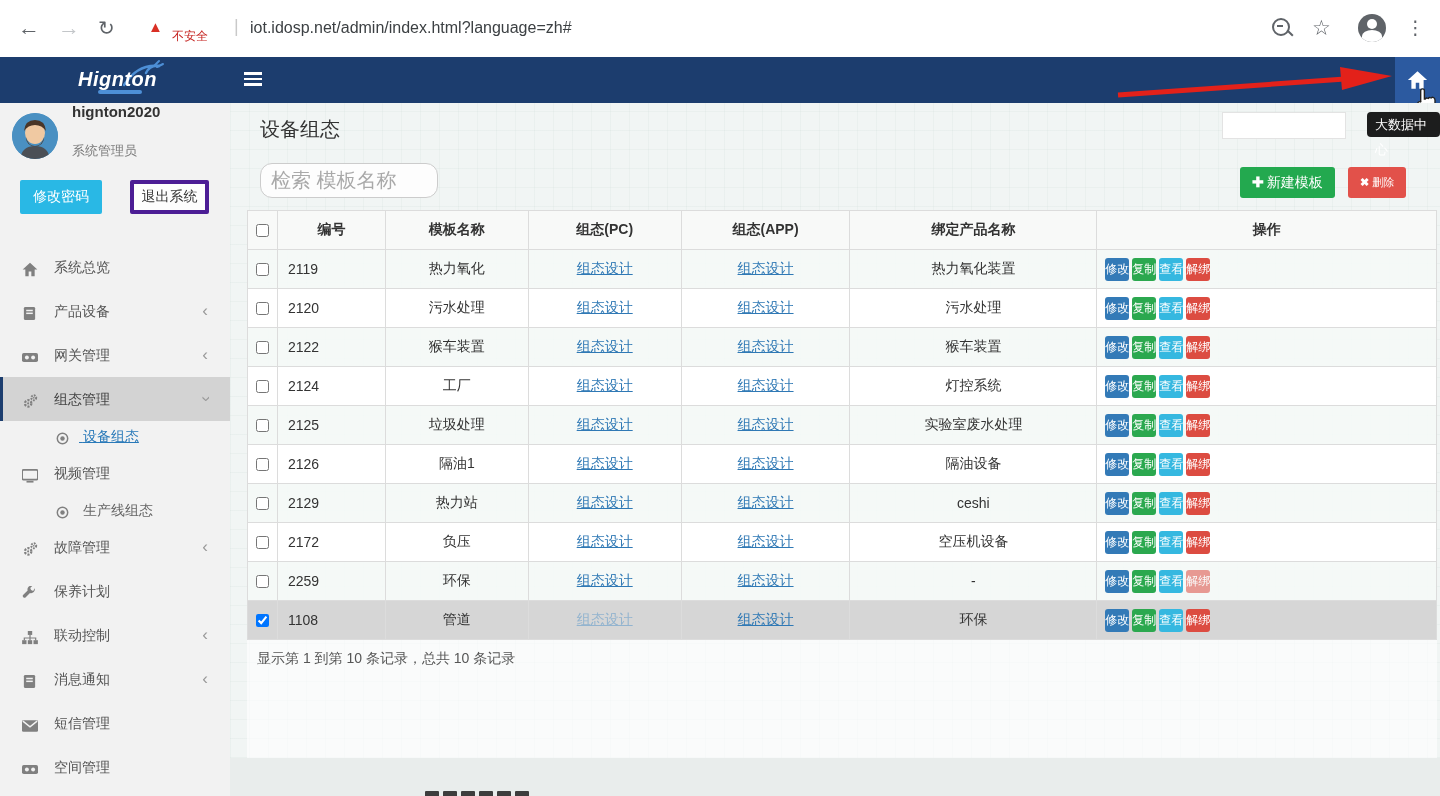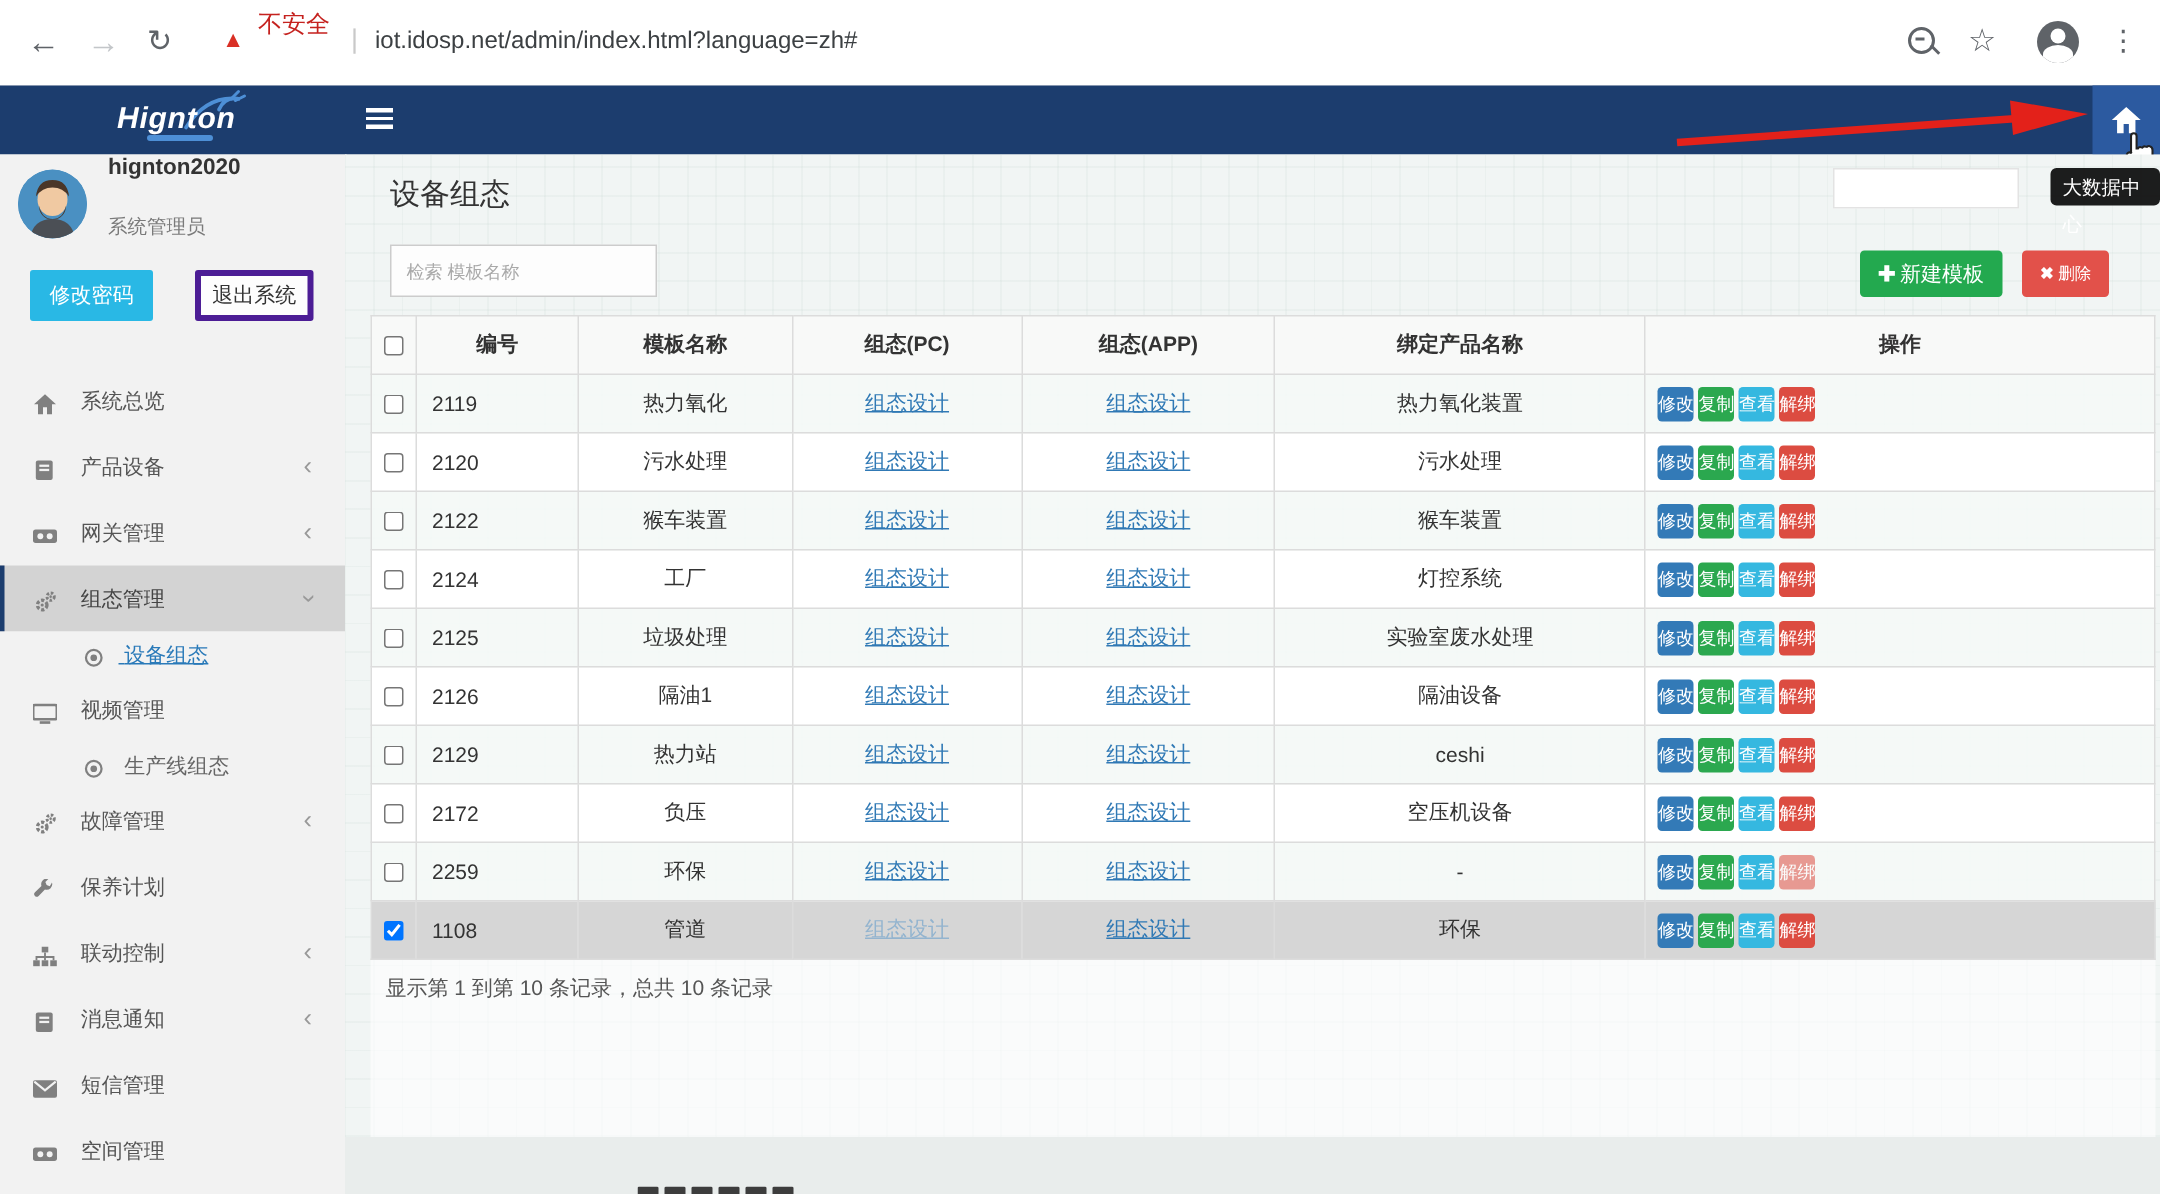--- a/index.html
+++ b/index.html
@@ -6,21 +6,21 @@
   body{font-family:"Liberation Sans","DejaVu Sans",sans-serif;}
   .screen{position:relative;width:1440px;height:796px;overflow:hidden;background:#f1f5f4;}
 
   
   .browser{position:absolute;left:0;top:0;width:1440px;height:57px;background:#ffffff;border-bottom:1px solid #e4e4e4;}
   .b-ico{position:absolute;top:14px;font-size:22px;color:#5f6368;cursor:pointer;line-height:28px;}
   .b-back{left:18px;}
   .b-fwd{left:58px;color:#c3c6c9;}
   .b-reload{left:98px;font-size:20px;}
   .warn-tri{position:absolute;left:148px;top:18px;color:#d93025;font-size:15px;}
-  .warn-txt{position:absolute;left:172px;top:6px;color:#c5221f;font-size:16px;text-align:right;}
+  .warn-txt{position:absolute;left:172px;top:28px;color:#c5221f;font-size:12px;text-align:right;}
   .url-sep{position:absolute;left:234px;top:16px;color:#c9c9c9;font-size:18px;}
   .url-txt{position:absolute;left:250px;top:19px;color:#3c4043;font-size:16px;}
   .b-zoom{position:absolute;left:1272px;top:18px;width:14px;height:14px;border:2px solid #5f6368;border-radius:50%;}
   .b-zoom::after{content:"";position:absolute;left:3px;top:5px;width:6px;height:2px;background:#5f6368;}
   .b-zoom::before{content:"";position:absolute;left:12px;top:12px;width:8px;height:2px;background:#5f6368;transform:rotate(45deg);}
   .b-star{left:1312px;font-size:21px;}
   .b-avatar{position:absolute;left:1358px;top:14px;width:28px;height:28px;border-radius:50%;background:#5f6368;overflow:hidden;}
   .b-avatar::before{content:"";position:absolute;left:9px;top:5px;width:10px;height:10px;border-radius:50%;background:#fff;}
   .b-avatar::after{content:"";position:absolute;left:4px;top:16px;width:20px;height:12px;border-radius:50% 50% 0 0;background:#fff;}
   .b-dots{left:1406px;font-size:19px;color:#5f6368;}
@@ -58,21 +58,21 @@
 
   
   .content{position:absolute;left:230px;top:103px;width:1210px;height:693px;
     background:
       repeating-linear-gradient(0deg, rgba(185,205,198,.13) 0 1px, transparent 1px 19px),
       repeating-linear-gradient(90deg, rgba(185,205,198,.13) 0 1px, transparent 1px 19px),
       #f1f5f4;}
   .page-title{position:absolute;left:30px;top:13px;font-size:20px;color:#333;}
   .mini-input{position:absolute;left:992px;top:9px;width:122px;height:25px;background:#fff;border:1px solid #e3e3e3;}
   .tooltip{position:absolute;left:1137px;top:9px;height:25px;line-height:25px;padding:0 8px;background:rgba(10,10,10,.92);color:#fff;font-size:13px;border-radius:4px;}
-  .search-input{position:absolute;left:30px;top:60px;width:178px;height:35px;border:1px solid #ccc;border-radius:0;padding:0 10px;font-size:12px;color:#4d7c0f;background:#fdfdfd;box-sizing:border-box;}
+  .search-input{position:absolute;left:30px;top:60px;width:178px;height:35px;border:1px solid #ccc;border-radius:12px;padding:0 10px;font-size:20px;color:#4d7c0f;background:#fdfdfd;box-sizing:border-box;}
   .search-input::placeholder{color:#a9a9a9;}
   .btn-new{position:absolute;left:1010px;top:64px;height:31px;padding:0 12px;background:#23a94f;border:none;color:#fff;font-size:14px;border-radius:3px;cursor:pointer;}
   .btn-del{position:absolute;left:1118px;top:64px;height:31px;padding:0 12px;background:#e2514a;border:none;color:#fff;font-size:11px;border-radius:3px;cursor:pointer;}
   .btn-new b,.btn-del b{font-weight:bold;margin-right:3px;}
 
   .panel{position:absolute;left:17px;top:107px;width:1190px;height:548px;background:rgba(255,255,255,.62);}
   table.grid{position:absolute;left:17px;top:107px;width:1190px;border-collapse:collapse;font-size:14px;color:#333;}
   table.grid th,table.grid td{border:1px solid #dcdcdc;height:38px;text-align:center;padding:0;}
   table.grid th{font-weight:bold;background:rgba(247,249,248,.8);}
   table.grid td.num{text-align:left;padding-left:10px;}

